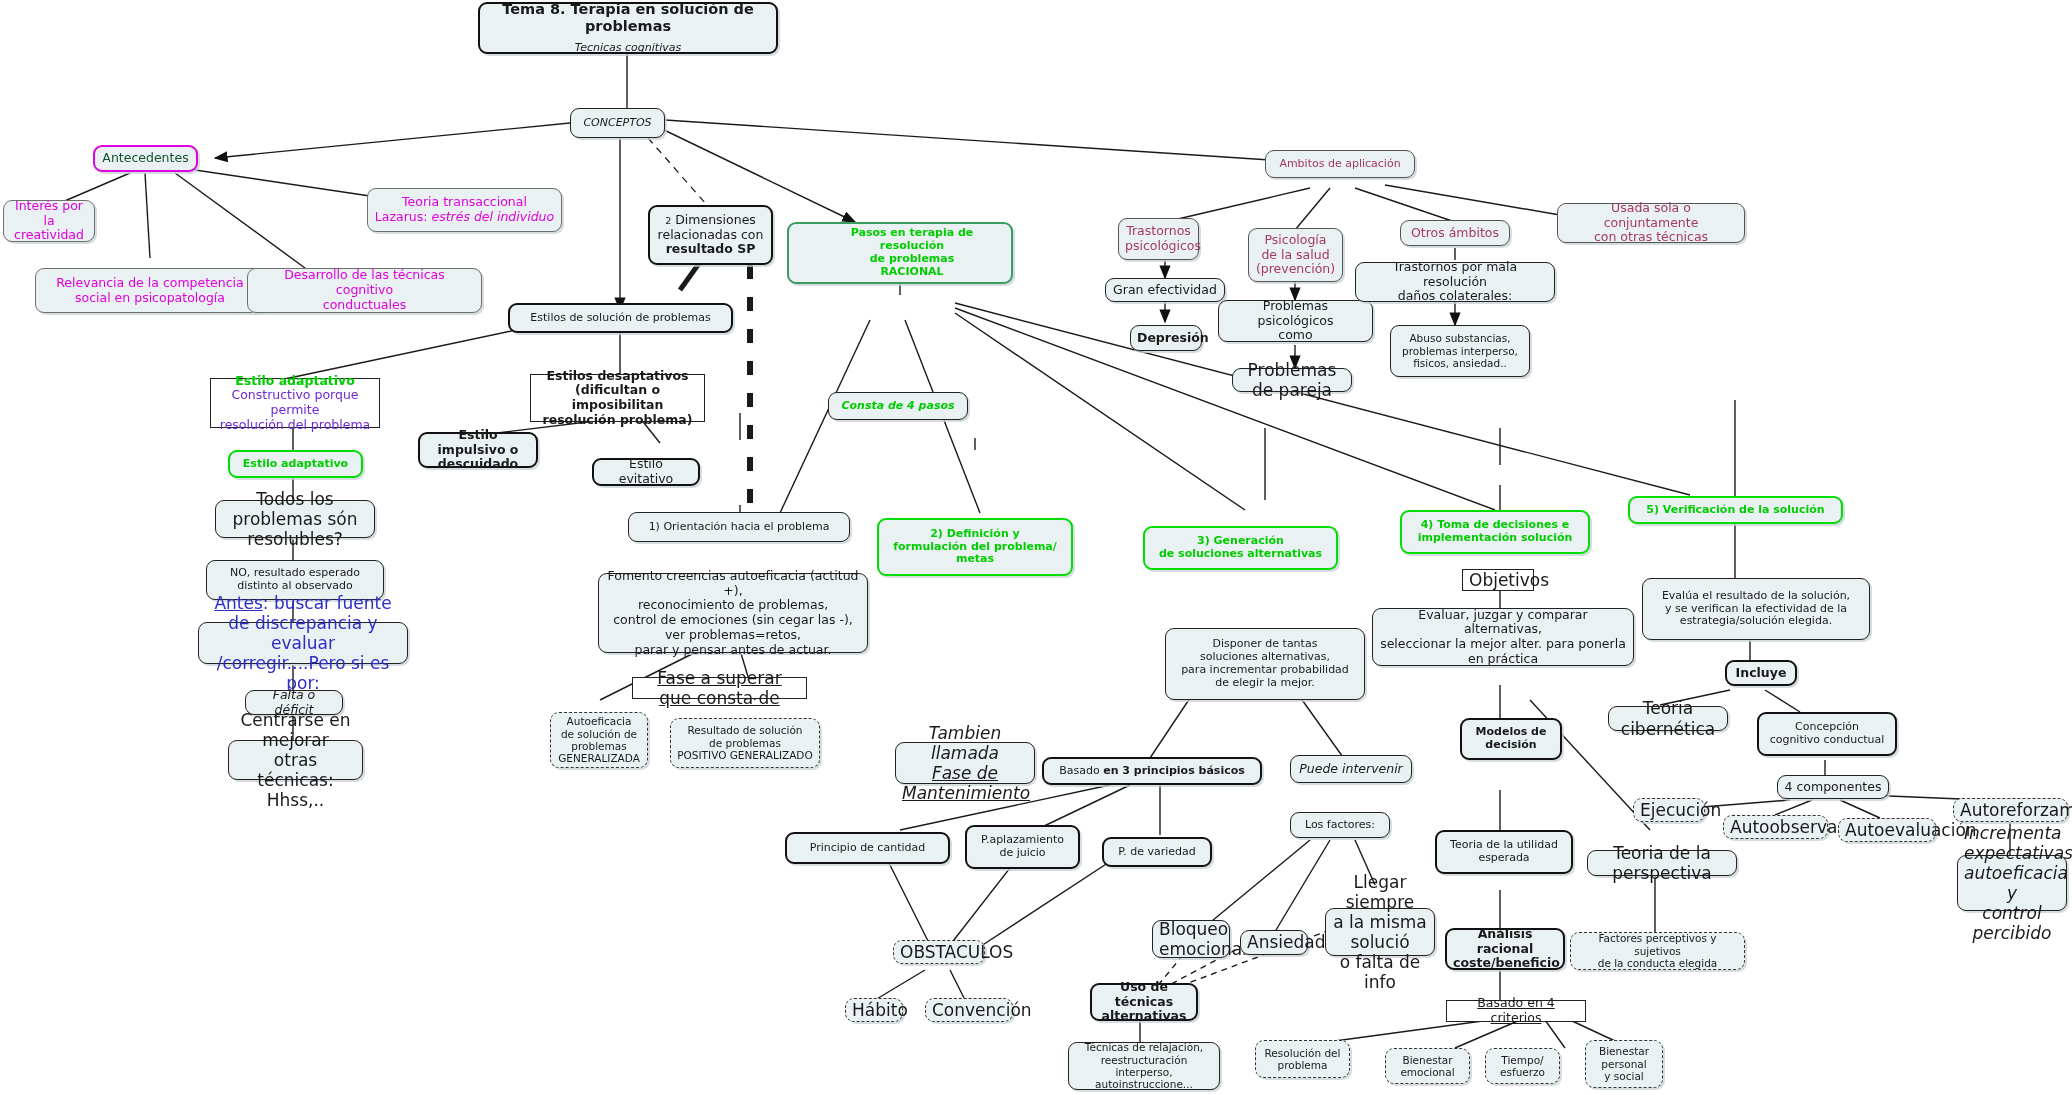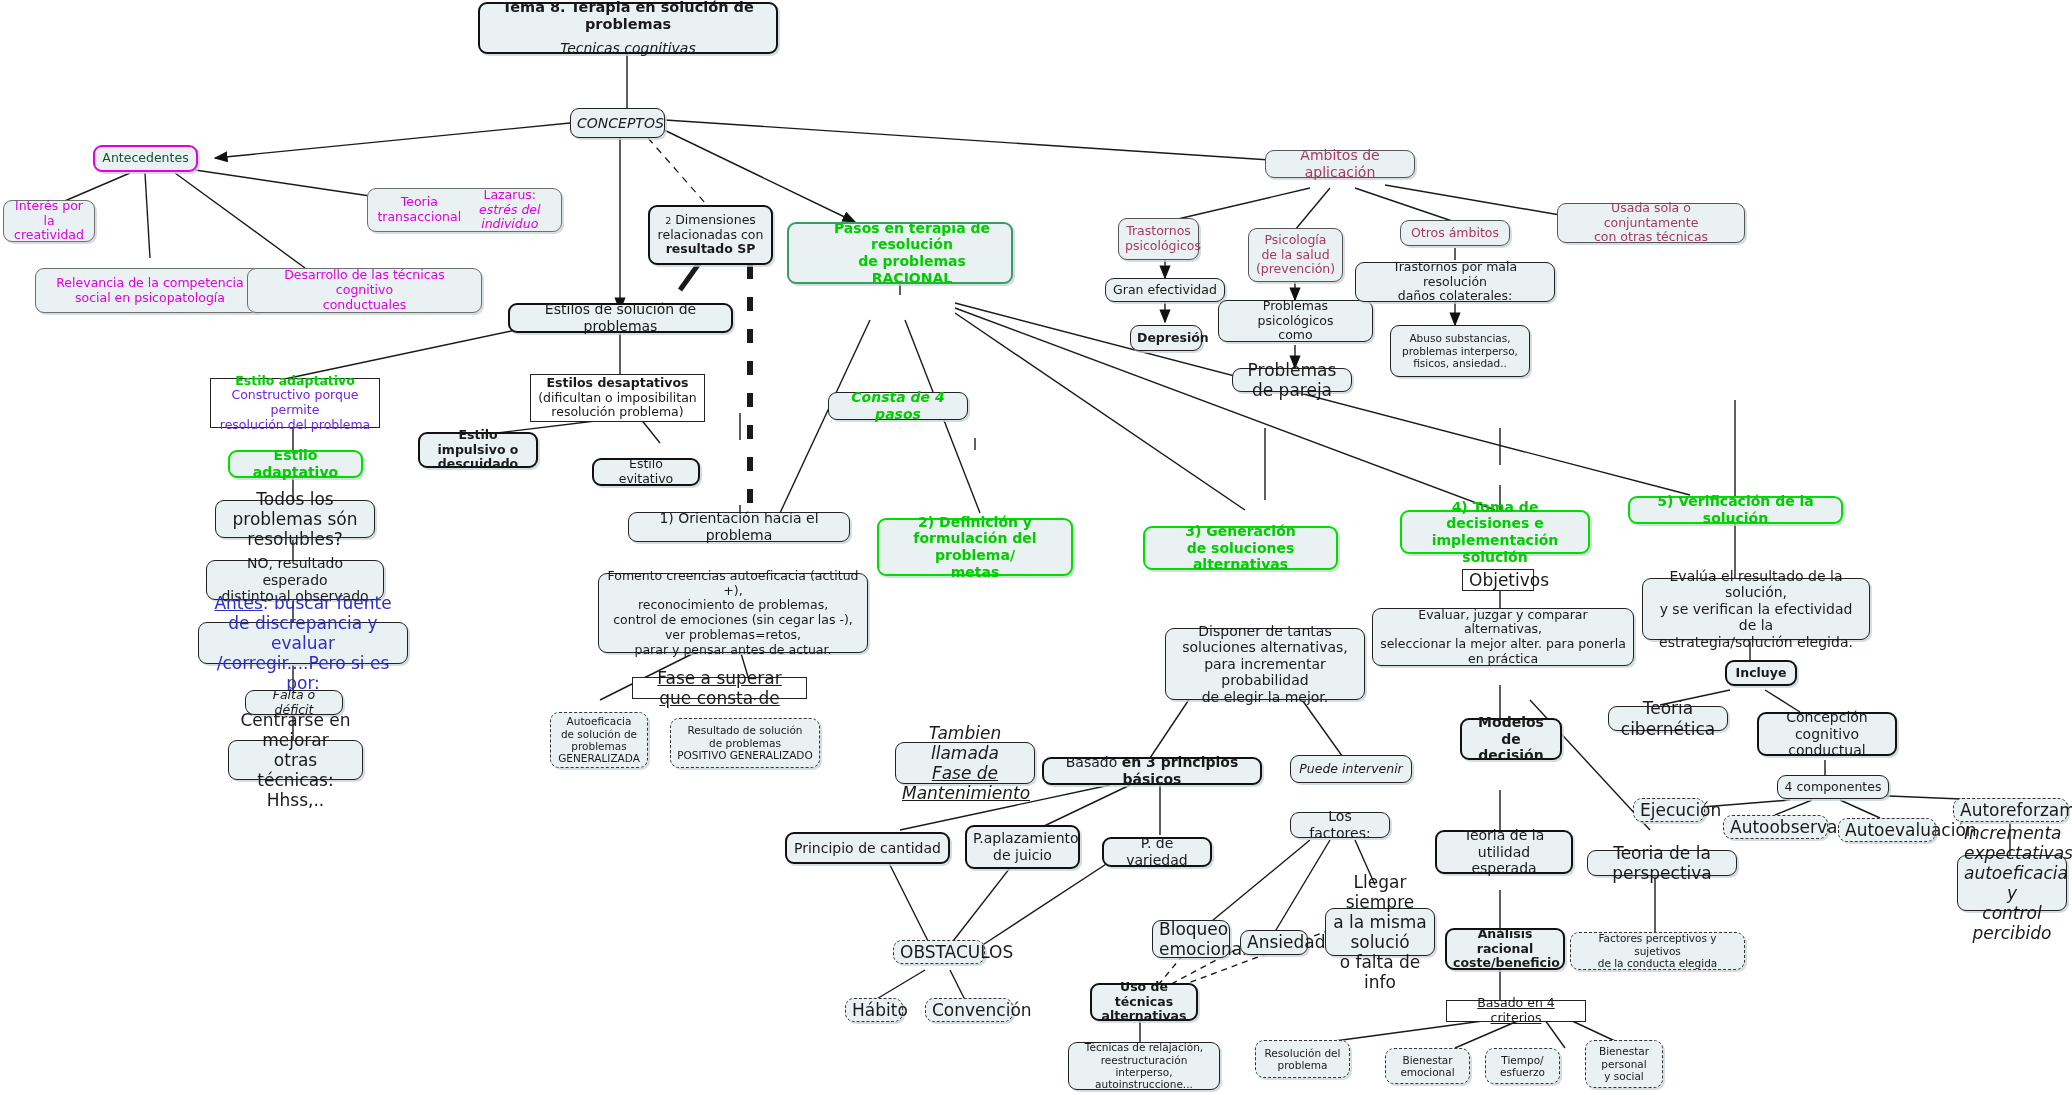--- a/index.html
+++ b/index.html
@@ -35,21 +35,21 @@
   .greentext2{color:#6d28d9;}
   .bluetext{color:#2d2dc8;}
   .bold{font-weight:bold;}
   .ital{font-style:italic;}
   .u{text-decoration:underline;}
   .shadow{box-shadow:2px 2px 0 rgba(200,210,214,.75);}
   .nobg{background:#ffffff;}
   .fs10{font-size:10.5px;}
   .fs11{font-size:17px;}
   .fs12{font-size:12.5px;}
-  .fs13{font-size:14px;}
+  .fs13{font-size:11px;}
   .fs14{font-size:14.5px;}
   .small-cap{font-size:9.5px;}
 </style>
 </head>
 <body>
 
 <div id="canvas">
 
   <svg id="edges" viewBox="0 0 2072 1095">
     <defs>
@@ -187,21 +187,21 @@
 
   <div class="node magenta shadow fs12" style="left:93px;top:145px;width:105px;height:27px;">
     <span class="t">Antecedentes</span>
   </div>
 
   <div class="node magenta-txt shadow fs12" style="left:3px;top:200px;width:92px;height:42px;white-space:pre-line;">
     <span class="t">Interés por la
 creatividad</span>
   </div>
 
-  <div class="node magenta-txt shadow fs12" style="left:367px;top:188px;width:195px;height:44px;flex-direction:row;">
+  <div class="node magenta-txt shadow fs12" style="left:367px;top:188px;width:195px;height:44px;flex-direction:column;">
     <span class="t">Teoria transaccional</span>
     <span class="t"><span>Lazarus: </span><span class="ital">estrés del individuo</span></span>
   </div>
 
   <div class="node magenta-txt shadow fs12" style="left:35px;top:268px;width:230px;height:45px;white-space:pre-line;">
     <span class="t">Relevancia de la competencia
 social en psicopatología</span>
   </div>
 
   <div class="node magenta-txt shadow fs12" style="left:247px;top:268px;width:235px;height:45px;white-space:pre-line;">
@@ -306,21 +306,21 @@
     <span class="t">Falta o déficit</span>
   </div>
 
   <div class="node shadow fs11" style="left:228px;top:740px;width:135px;height:40px;white-space:pre-line;">
     <span class="t">Centrarse en mejorar
 otras técnicas: Hhss,..</span>
   </div>
 
   <div class="node sq nobg fs12" style="left:530px;top:374px;width:175px;height:48px;flex-direction:column;border-width:1.2px;">
     <span class="t bold">Estilos desaptativos</span>
-    <span class="t" style="white-space:pre-line;">(dificultan o imposibilitan
+    <span class="t" style="white-space:pre-line;font-weight:bold;">(dificultan o imposibilitan
 resolución problema)</span>
   </div>
 
   <div class="node thick shadow fs12" style="left:418px;top:432px;width:120px;height:36px;white-space:pre-line;font-weight:bold;">
     <span class="t">Estilo impulsivo o
 descuidado</span>
   </div>
 
   <div class="node thick shadow fs12" style="left:592px;top:458px;width:108px;height:28px;">
     <span class="t">Estilo evitativo</span>

